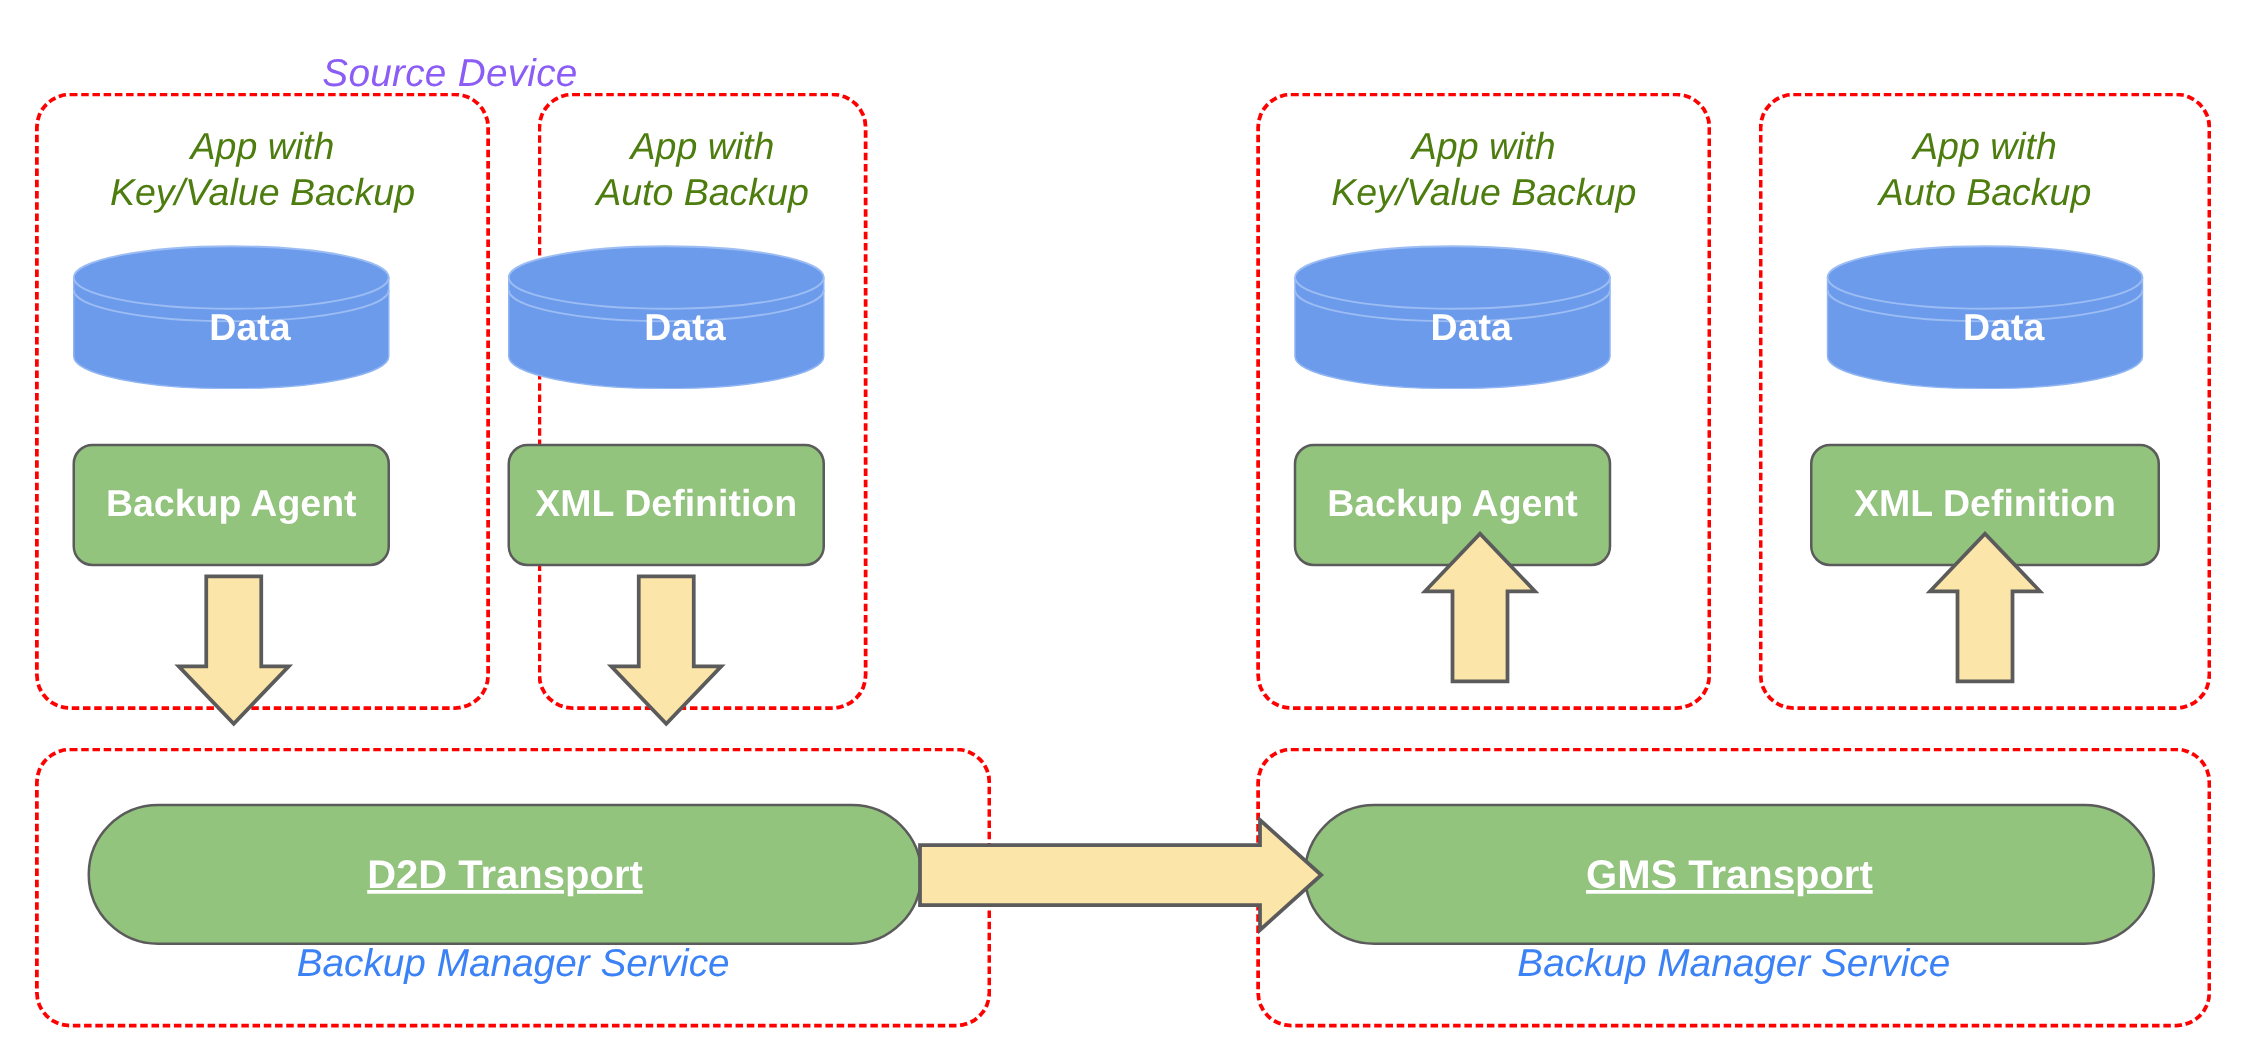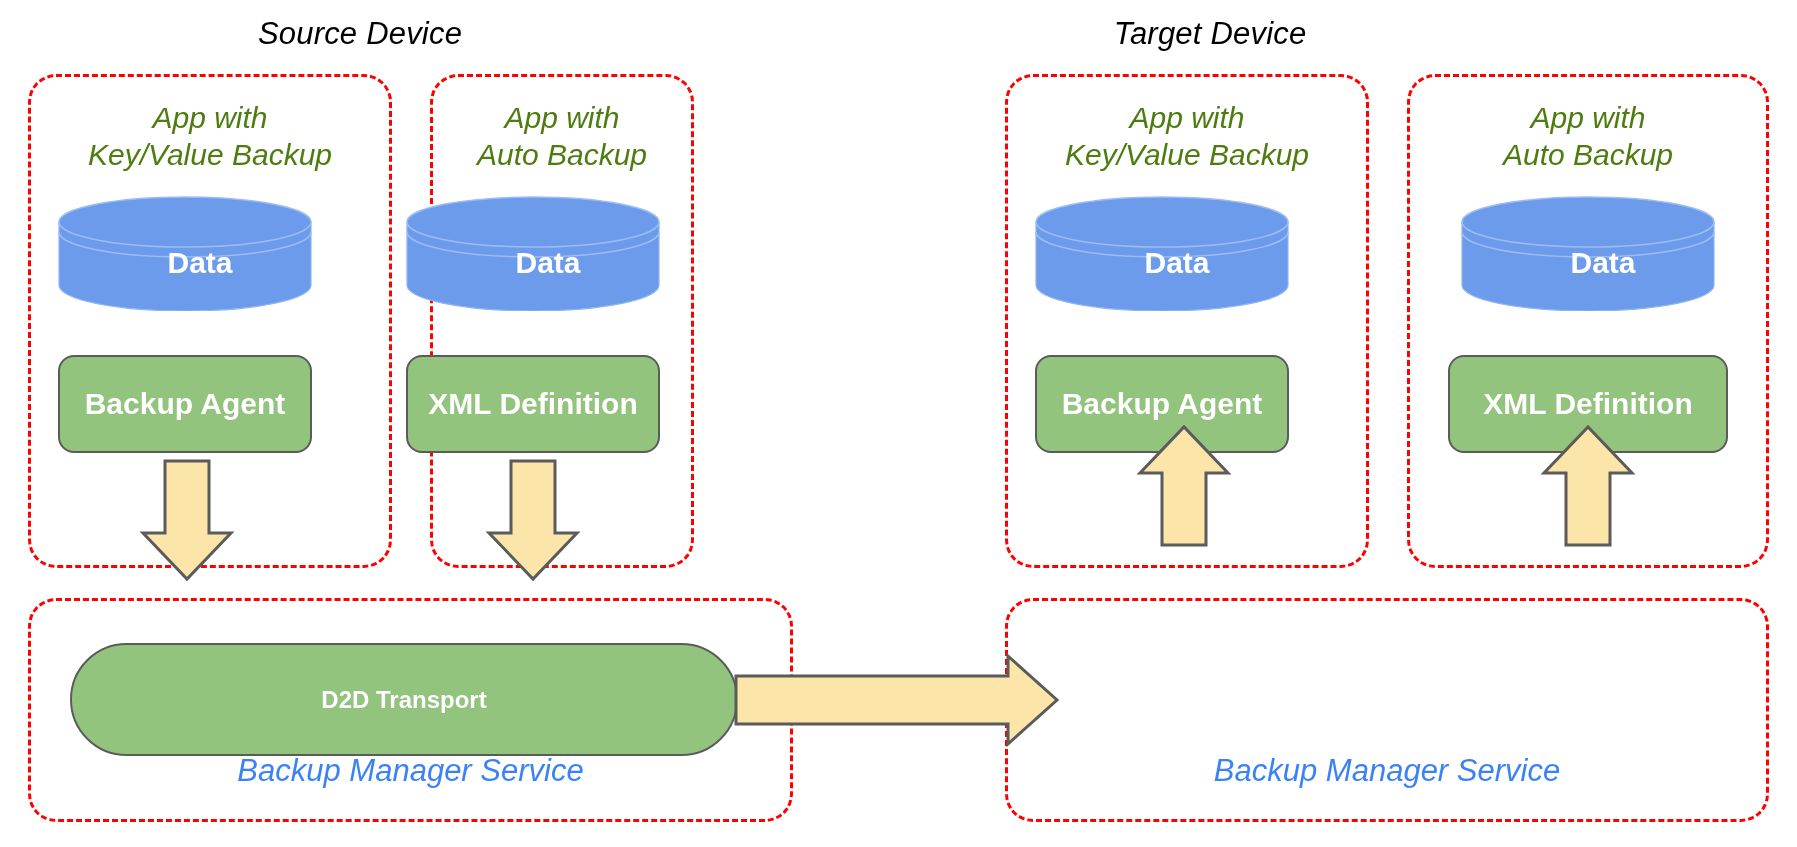--- a/index.html
+++ b/index.html
@@ -14,24 +14,25 @@
     height: 847px;
     background: #ffffff;
     overflow: hidden;
   }
 
   
   .device-title {
     position: absolute;
     font-style: italic;
     font-size: 31px;
-    color: #000000;
+    color: #8b5cf6;
     text-align: center;
     white-space: nowrap;
     letter-spacing: .2px;
+    margin-top: 25px;
   }
 
   
   .dashed-box {
     position: absolute;
     border: 3px dashed #ff0000;
     border-radius: 28px;
     background: transparent;
   }
 
@@ -80,39 +81,38 @@
     display: flex;
     align-items: center;
     justify-content: center;
     color: #ffffff;
     font-weight: bold;
     font-size: 30px;
     text-shadow: 0 0 1px rgba(0,0,0,.08);
   }
   .pill.rounded  { border-radius: 16px; }
   .pill.stadium  { border-radius: 60px; }
-  .pill.transport { font-size: 24px; }
+  .pill.transport { font-size: 32px; text-decoration: underline; }
 
   
   #arrows {
     position: absolute;
     left: 0; top: 0;
     width: 1797px;
     height: 847px;
     pointer-events: none;
   }
 </style>
 </head>
 <body>
 
 <div id="canvas">
 
   <div class="device-title" style="left:180px; top:16px; width:360px;">Source Device</div>
 
-  <div class="device-title" style="left:1030px; top:16px; width:360px;">Target Device</div>
 
   <div class="dashed-box" style="left:28px; top:74px; width:364px; height:494px;">
     <div class="app-caption" style="top:22px;">
       <span>App with</span><br>
       <span>Key/Value Backup</span>
     </div>
   </div>
   <div class="cylinder" style="left:58px; top:196px; width:254px; height:115px;">
     <svg width="254" height="115" viewBox="0 0 254 115">
       <path d="M1,26 L1,89 A126,26 0 0,0 253,89 L253,26 Z" fill="#6d9beb" stroke="#8fb4f2" stroke-width="1.2"></path>
@@ -172,20 +172,21 @@
       <ellipse cx="127" cy="26" rx="126" ry="25" fill="#6d9beb" stroke="#9cbdf4" stroke-width="1.5"></ellipse>
       <path d="M1,36 A126,25 0 0,0 253,36" fill="none" stroke="#9cbdf4" stroke-width="1.5"></path>
     </svg>
     <div class="cyl-label" style="top:50px;">Data</div>
   </div>
   <div class="pill rounded" style="left:1448px; top:355px; width:280px; height:98px;">XML Definition</div>
 
   <div class="dashed-box" style="left:1005px; top:598px; width:764px; height:224px;">
     <div class="bms-caption" style="top:152px;">Backup Manager Service</div>
   </div>
+  <div class="pill stadium transport" style="left:1043px; top:643px; width:681px; height:113px;">GMS Transport</div>
 
   <svg id="arrows" viewBox="0 0 1797 847">
 
     <polygon points="165,461 209,461 209,533 231,533 187,579 143,533 165,533" fill="#fce5a8" stroke="#5b5b5b" stroke-width="3" stroke-linejoin="miter"></polygon>
 
     <polygon points="511,461 555,461 555,533 577,533 533,579 489,533 511,533" fill="#fce5a8" stroke="#5b5b5b" stroke-width="3" stroke-linejoin="miter"></polygon>
 
     <polygon points="736,676 1008,676 1008,656 1057,700 1008,744 1008,724 736,724" fill="#fce5a8" stroke="#5b5b5b" stroke-width="3" stroke-linejoin="miter"></polygon>
 
     <polygon points="1162,545 1162,473 1140,473 1184,427 1228,473 1206,473 1206,545" fill="#fce5a8" stroke="#5b5b5b" stroke-width="3" stroke-linejoin="miter"></polygon>

